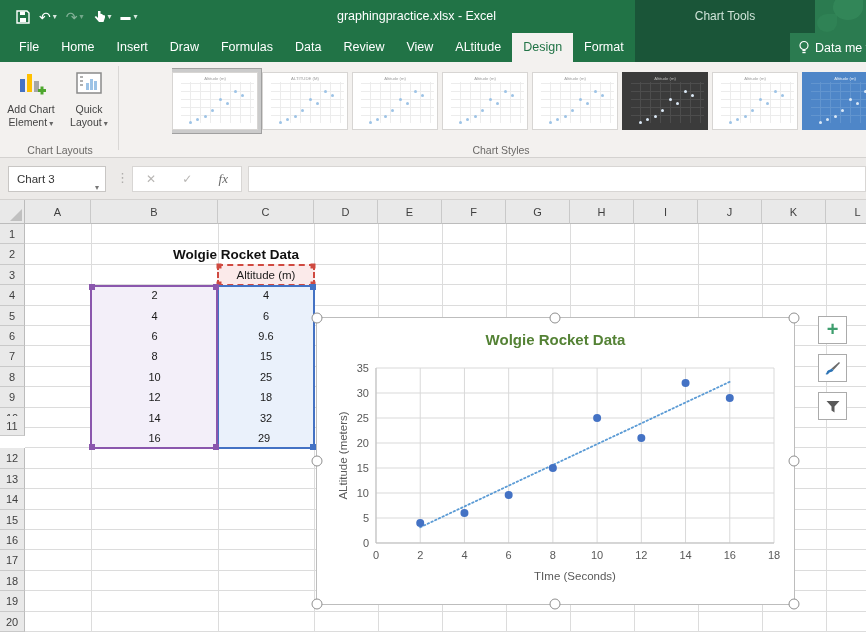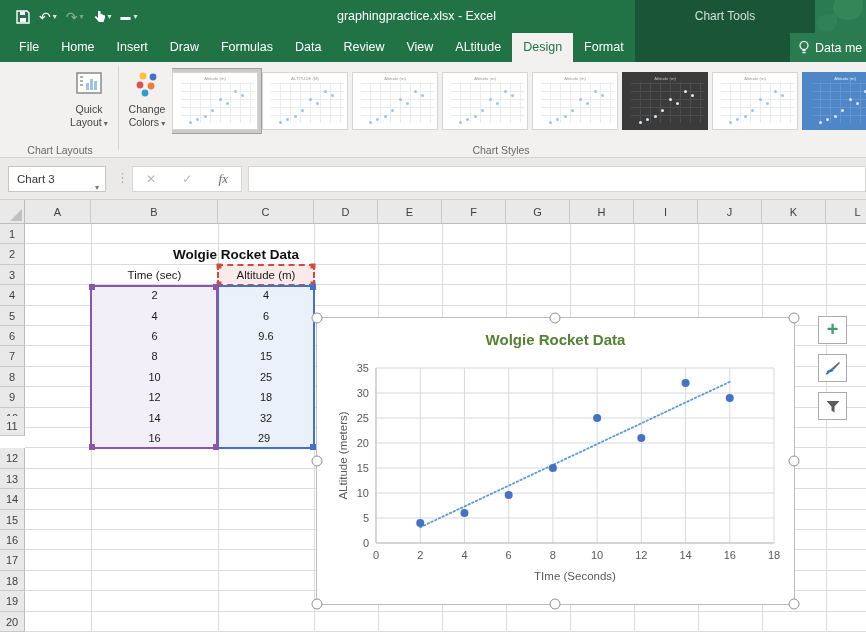--- a/index.html
+++ b/index.html
@@ -153,47 +153,47 @@
       <svg width="12" height="15" viewBox="0 0 12 15">
           <circle cx="6" cy="5.5" r="4" fill="none" stroke="#fff" stroke-width="1.2"></circle>
           <rect x="4.4" y="10" width="3.2" height="1.2" fill="#fff"></rect>
           <rect x="4.4" y="12" width="3.2" height="1.2" fill="#fff"></rect>
         </svg>
       <span>Data me w</span>
     </div>
   </div>
 
   <div class="ribbon">
+    <div class="rbtn" style="left:2px; width:58px;">
+      <div class="ricon">
+        <svg width="30" height="30" viewBox="0 0 30 30">
+            <rect x="4" y="10" width="5" height="13" fill="#4472c4"></rect>
+            <rect x="11" y="5" width="5" height="18" fill="#ffc000"></rect>
+            <rect x="18" y="12" width="5" height="11" fill="#a6a6a6"></rect>
+            <rect x="22" y="20" width="8" height="3" fill="#4ea72e"></rect>
+            <rect x="24.5" y="17.5" width="3" height="8" fill="#4ea72e"></rect>
+          </svg>
+      </div>
+      <div class="rlabel drop">Add Chart Element</div>
+    </div>
     <div class="rbtn" style="left:62px; width:54px;">
       <div class="ricon">
         <svg width="30" height="30" viewBox="0 0 30 30">
             <rect x="3" y="4" width="24" height="20" fill="#fff" stroke="#8a8a8a" stroke-width="1.5"></rect>
             <rect x="6" y="7" width="3" height="2" fill="#b0b0b0"></rect>
             <rect x="6" y="11" width="3" height="2" fill="#b0b0b0"></rect>
             <rect x="6" y="15" width="3" height="2" fill="#b0b0b0"></rect>
             <rect x="12" y="14" width="3" height="7" fill="#9dc3e6"></rect>
             <rect x="16" y="10" width="3" height="11" fill="#9dc3e6"></rect>
             <rect x="20" y="12" width="3" height="9" fill="#9dc3e6"></rect>
           </svg>
       </div>
       <div class="rlabel drop">Quick Layout</div>
     </div>
     <div class="rgroup-sep" style="left:118px;"></div>
-    <div class="rbtn" style="left:122px; width:50px;">
-      <div class="ricon">
-        <svg width="28" height="28" viewBox="0 0 28 28">
-            <circle cx="10" cy="6" r="3.4" fill="#fcbf2d"></circle>
-            <circle cx="20" cy="7" r="3.4" fill="#4472c4"></circle>
-            <circle cx="7" cy="15" r="3.4" fill="#e05252"></circle>
-            <circle cx="18" cy="16" r="3.4" fill="#ed7d31"></circle>
-            <circle cx="12" cy="23" r="3.4" fill="#2e9bd6"></circle>
-          </svg>
-      </div>
-      <div class="rlabel drop">Change Colors</div>
-    </div>
     <div class="gallery">
         <div class="thumb light selected" style="left: 0px;">
           <div class="tgrid"></div>
           <div class="tlabel">Altitude (m)</div>
           <div class="tdot" style="left: 15.5556px; top: 47.6571px;"></div>
           <div class="tdot" style="left: 23.1111px; top: 45.4857px;"></div>
           <div class="tdot" style="left: 30.6667px; top: 41.5771px;"></div>
           <div class="tdot" style="left: 38.2222px; top: 35.7143px;"></div>
           <div class="tdot" style="left: 45.7778px; top: 24.8571px;"></div>
           <div class="tdot" style="left: 53.3333px; top: 29.2px;"></div>
@@ -346,21 +346,20 @@
         <div class="rowhead" style="top: 289.2px; height: 20.4px; line-height: 20.4px;">14</div>
         <div class="rowhead" style="top: 309.6px; height: 20.4px; line-height: 20.4px;">15</div>
         <div class="rowhead" style="top: 330px; height: 20.4px; line-height: 20.4px;">16</div>
         <div class="rowhead" style="top: 350.4px; height: 20.4px; line-height: 20.4px;">17</div>
         <div class="rowhead" style="top: 370.8px; height: 20.4px; line-height: 20.4px;">18</div>
         <div class="rowhead" style="top: 391.2px; height: 20.4px; line-height: 20.4px;">19</div>
         <div class="rowhead" style="top: 411.6px; height: 20.4px; line-height: 20.4px;">20</div>
       </div>
 
     <div class="table-title" style="top:45px; height:20px; line-height:20px;">Wolgie Rocket Data</div>
-    <div class="cell" style="left:91px; top:65px; width:127px; height:20px; line-height:20px; font-size:11.5px;">Time (sec)</div>
     <div class="range red" style="left:217px; top:64px; width:98px; height:22px;">
       <div class="handle-sq hs-red" style="left:0; top:0;"></div>
       <div class="handle-sq hs-red" style="left:100%; top:0;"></div>
       <div class="handle-sq hs-red" style="left:0; top:100%;"></div>
       <div class="handle-sq hs-red" style="left:100%; top:100%;"></div>
     </div>
     <div class="cell" style="left:218px; top:65px; width:96px; height:20px; line-height:20px; font-size:11.5px; z-index:2;">Altitude (m)</div>
     <div class="range blue" style="left:217px; top:85px; width:98px; height:164px;">
       <div class="handle-sq hs-blue" style="left:100%; top:0;"></div>
       <div class="handle-sq hs-blue" style="left:100%; top:100%;"></div>

